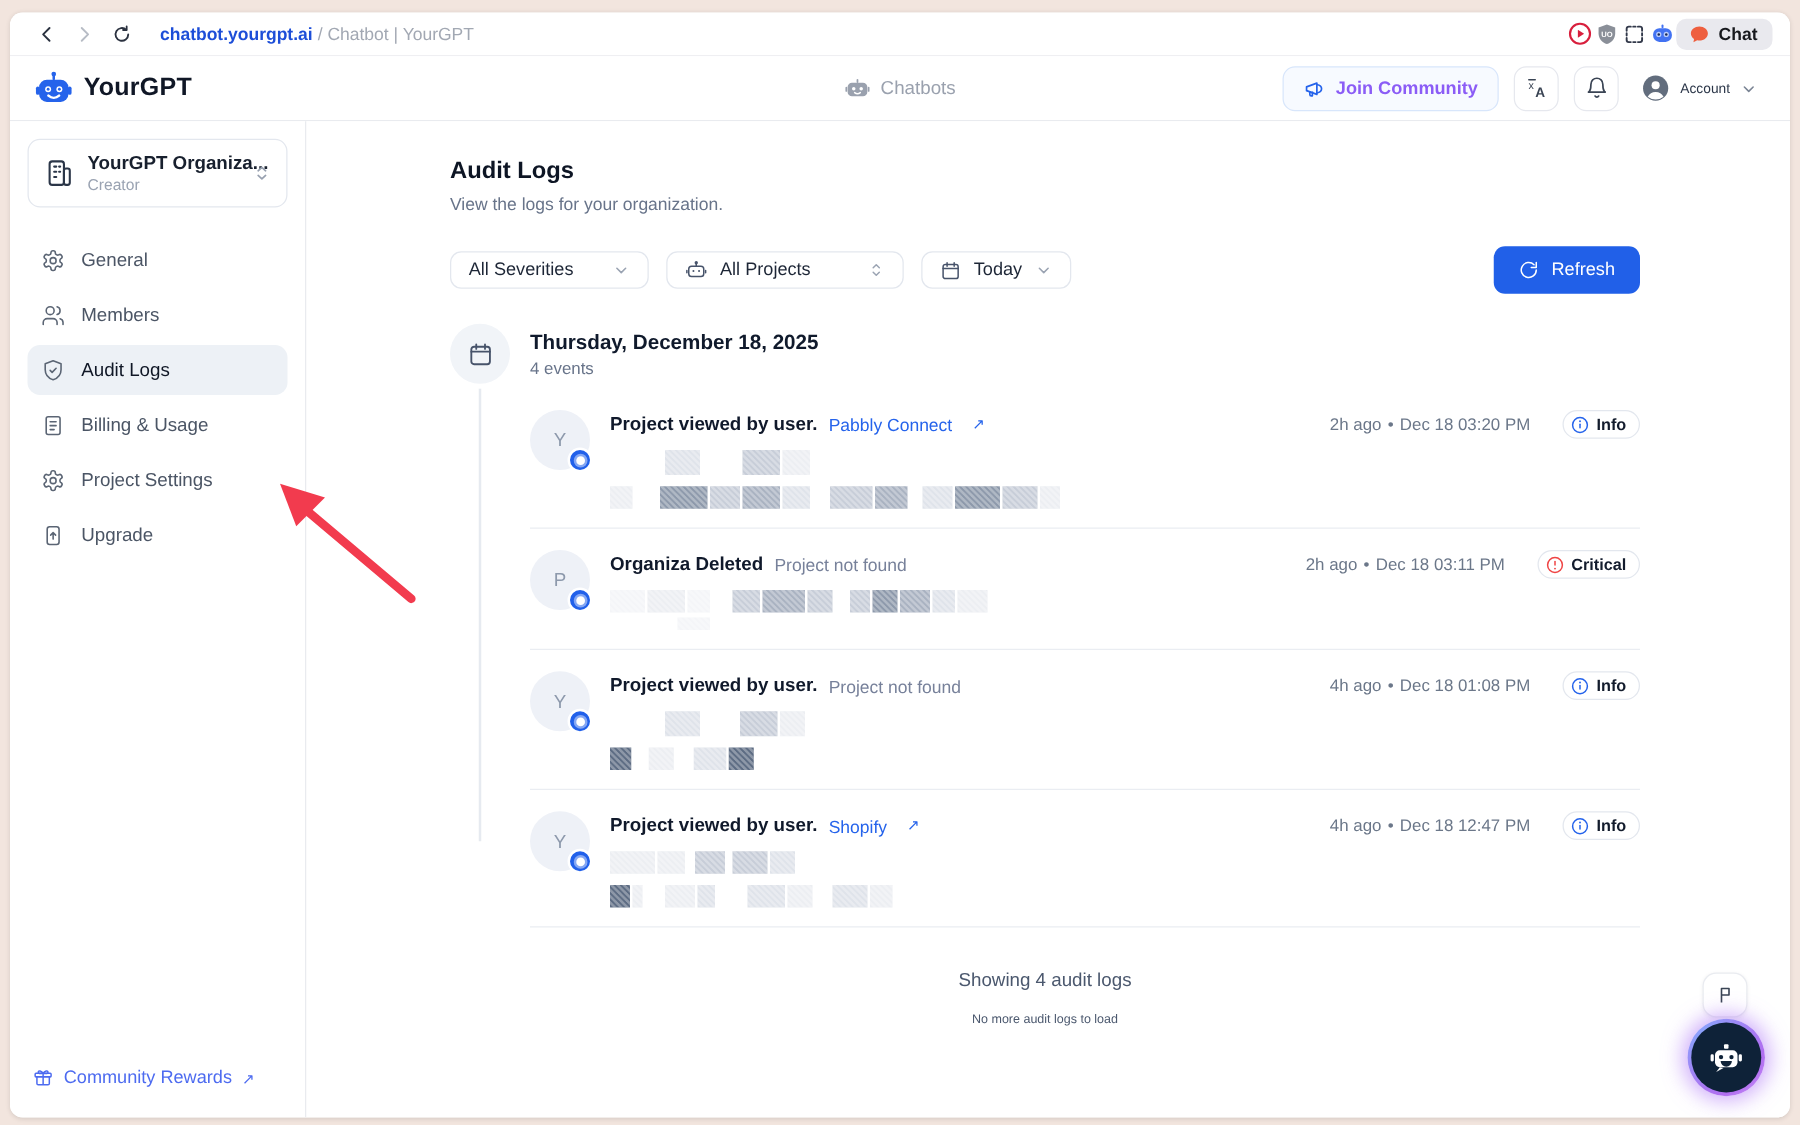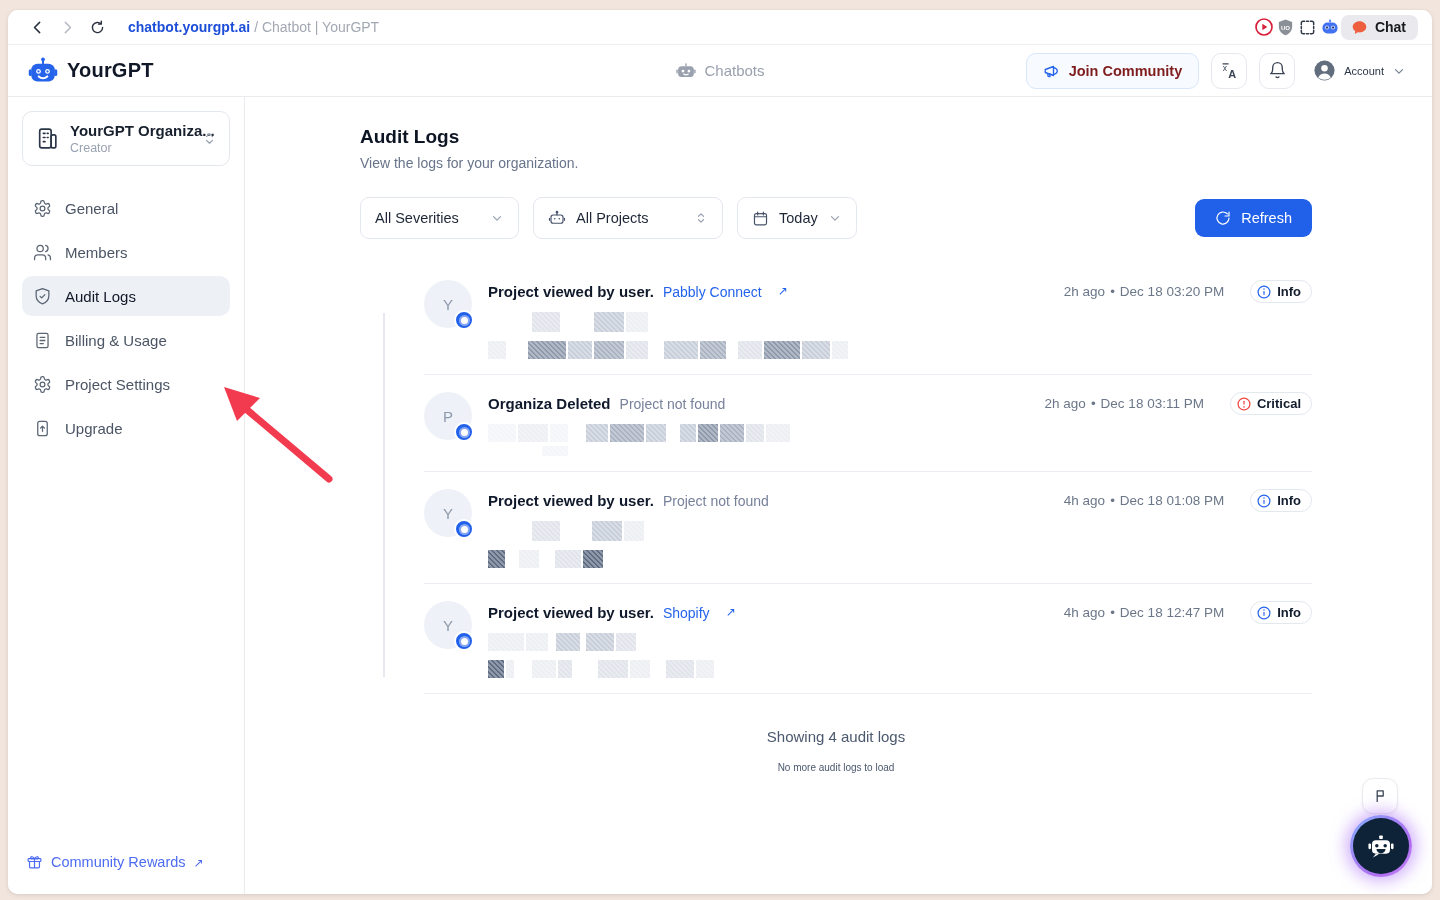--- a/index.html
+++ b/index.html
@@ -40,21 +40,21 @@
   .brand { display:flex; align-items:center; gap:9px; cursor:pointer; }
   .brand-name { font-size:20px; font-weight:700; color:#101726; letter-spacing:.2px; }
   .header-center {
     position:absolute; left:50%; transform:translateX(-50%);
     display:flex; align-items:center; gap:8px; color:#9aa1ae; font-size:15px; cursor:pointer;
   }
   .header-right { margin-left:auto; display:flex; align-items:center; gap:12px; }
   .join-btn {
     display:flex; align-items:center; gap:8px; height:36px; padding:0 16px;
     background:#f7faff; border:1px solid #d8e6fb; border-radius:10px;
-    color:#7f1d1d; font-size:14.5px; font-weight:700; cursor:pointer;
+    color:#8b5cf6; font-size:14.5px; font-weight:700; cursor:pointer;
   }
   .icon-btn {
     width:36px; height:36px; border:1px solid #e6e8ee; border-radius:10px;
     background:#fff; display:flex; align-items:center; justify-content:center; cursor:pointer;
   }
   .account { display:flex; align-items:center; gap:8px; cursor:pointer; padding:4px 6px; }
   .account-label { font-size:11px; color:#2b3648; }
   
   .app-body { flex:1; display:flex; min-height:0; position:relative; background:#fff; }
   .sidebar {
@@ -76,21 +76,21 @@
   .nav-item svg { color:#5b6574; }
   .nav-item.active { background:#edf1f6; color:#101726; font-weight:500; }
   .sidebar-bottom { margin-top:auto; padding:6px 4px; }
   .rewards-link { display:flex; align-items:flex-end; gap:8px; color:#4d6bf0; font-size:14.5px; cursor:pointer; }
   
   .main { flex:1; padding:29px 120px 0 115px; position:relative; overflow:hidden; }
   .page-title { font-size:19px; font-weight:700; color:#0d1524; }
   .page-sub { font-size:14px; color:#68748a; margin-top:7px; }
   .filters { margin-top:26px; display:flex; align-items:center; gap:14px; }
   .select {
-    height:42px; display:flex; align-items:center; gap:10px; padding:0 14px;
+    height:30px; display:flex; align-items:center; gap:10px; padding:0 14px;
     border:1px solid #e3e7ee; border-radius:9px; background:#fff;
     font-size:14.5px; color:#1d2636; cursor:pointer;
   }
   .select .chev { color:#9aa3b2; }
   .refresh-btn {
     margin-left:auto; height:38px; padding:0 20px; border:none; border-radius:9px;
     background:#2160e8; color:#fff; font-size:14.5px; font-weight:500;
     display:flex; align-items:center; gap:10px; cursor:pointer;
     font-family:"Liberation Sans", sans-serif;
   }
@@ -409,20 +409,32 @@
           <svg width="16" height="16" viewBox="0 0 24 24" fill="none" stroke="#fff" stroke-width="1.8" stroke-linecap="round" stroke-linejoin="round">
               <path d="M21 12a9 9 0 1 1-2.64-6.36"></path>
               <path d="M21 3v6h-6"></path>
             </svg>
           <span>Refresh</span>
         </button>
       </div>
 
       <div class="timeline">
         <div class="tl-line"></div>
+        <div class="tl-head">
+          <div class="tl-circle">
+            <svg width="21" height="21" viewBox="0 0 24 24" fill="none" stroke="currentColor" stroke-width="1.7" stroke-linecap="round" stroke-linejoin="round">
+                <rect x="3.5" y="5" width="17" height="16" rx="2.5"></rect>
+                <path d="M3.5 9.5h17M8 3v4M16 3v4"></path>
+              </svg>
+          </div>
+          <div>
+            <div class="tl-date">Thursday, December 18, 2025</div>
+            <div class="tl-count">4 events</div>
+          </div>
+        </div>
 
         <div class="entries">
 
           <div class="log-row">
             <div class="avatar">
               <div class="avatar-circle">
                   <span>Y</span>
                 </div>
               <div class="avatar-badge">
                   <span class="dot"></span>

